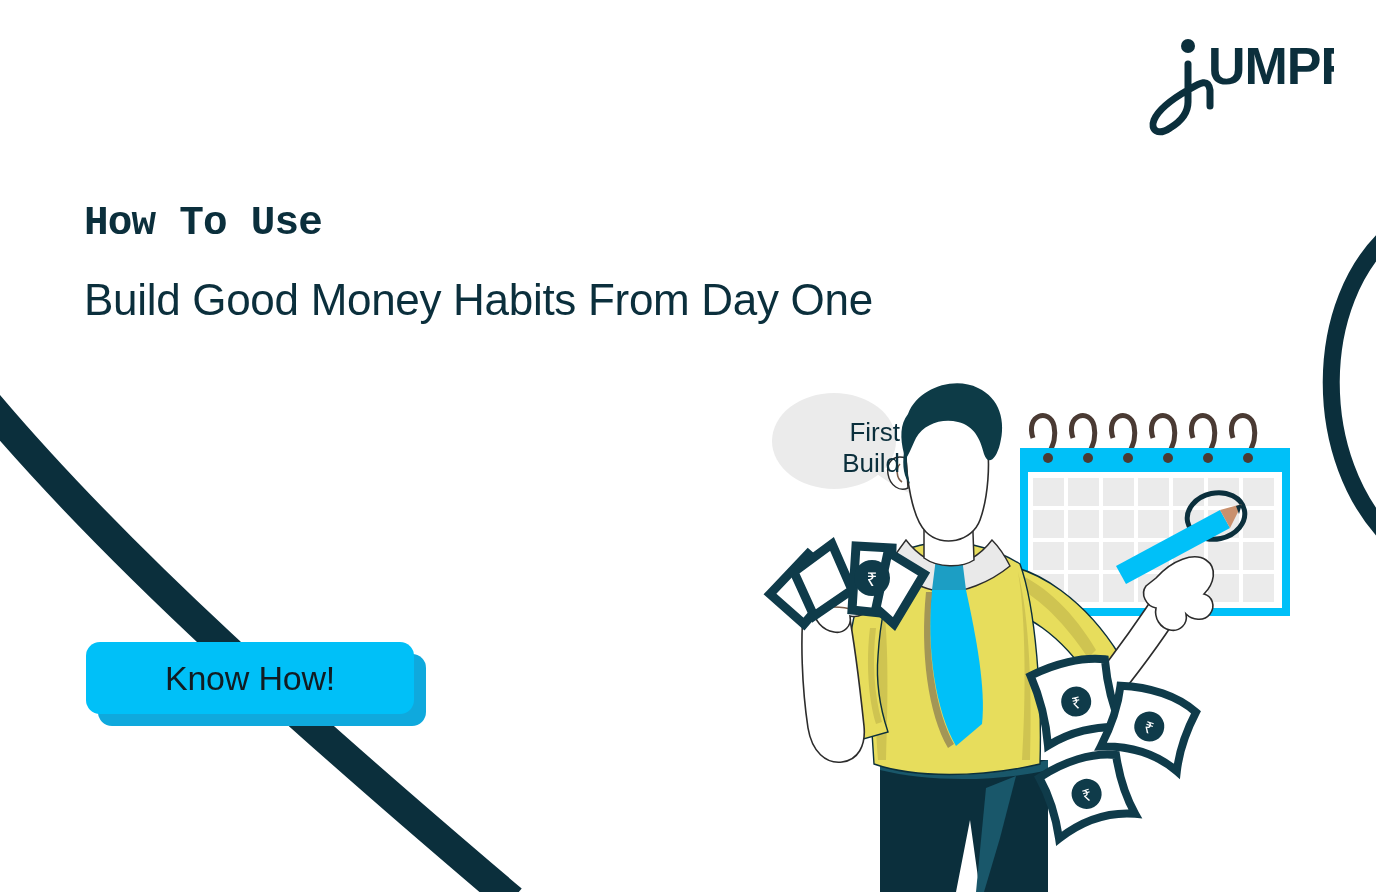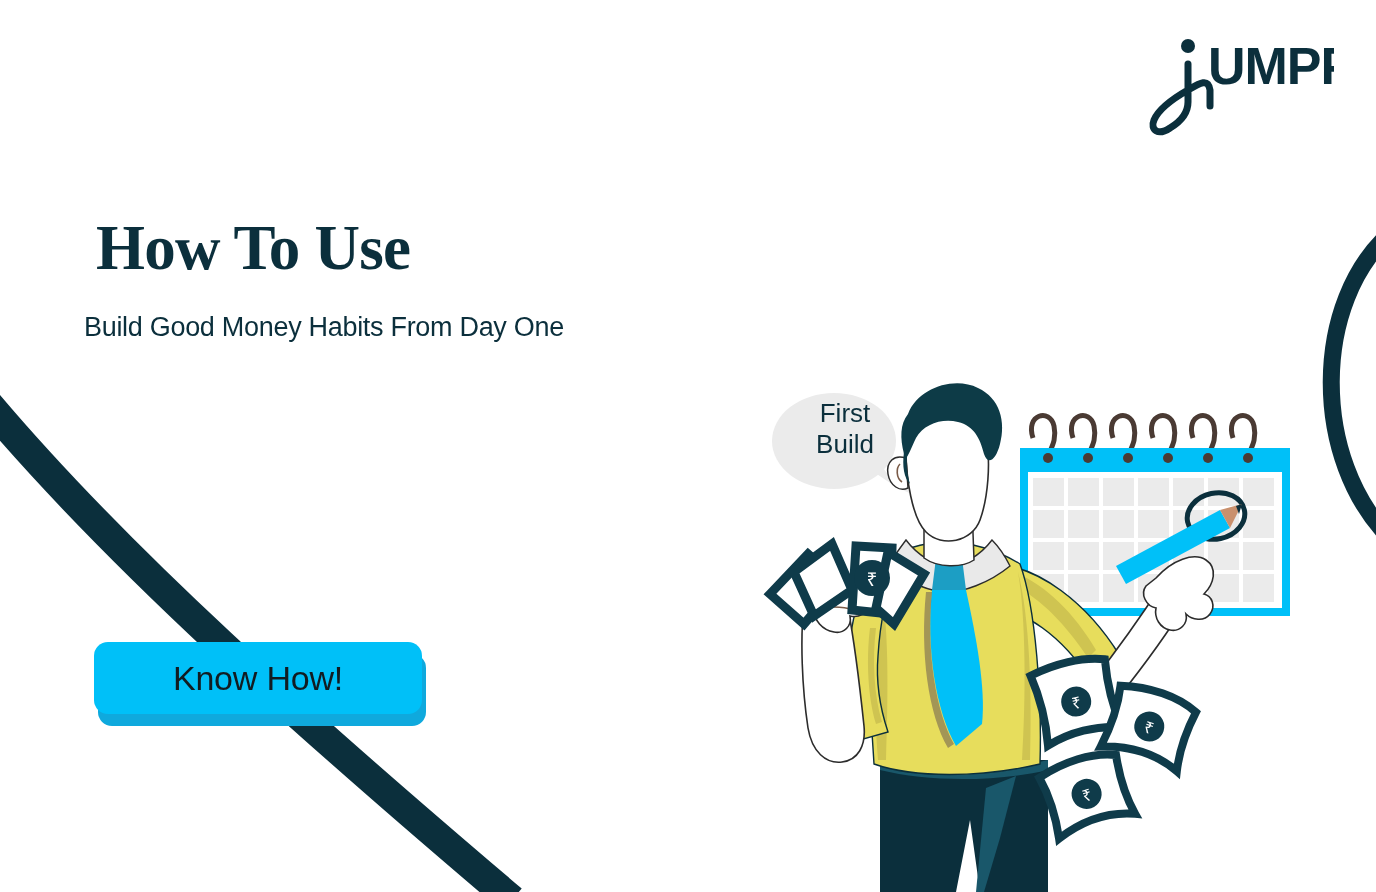--- a/index.html
+++ b/index.html
@@ -40,34 +40,34 @@
   }
 
   
   #copy {
     position: absolute;
     left: 84px;
     top: 200px;
     width: 700px;
   }
   #headline {
-    margin: 12px;
-    font-family: Liberation Serif, serif;
+    margin: 0;
+    font-family: Liberation Mono, monospace;
     font-weight: bold;
-    font-size: 63px;
+    font-size: 41px;
     line-height: 1.16;
     letter-spacing: -0.8px;
     color: #0b2f3c;
   }
   #headline .line { display: block; white-space: nowrap; }
   #subhead {
     margin: 26px 0 0 0;
     font-family: "Liberation Sans", sans-serif;
     font-weight: normal;
-    font-size: 27px;
+    font-size: 44px;
     line-height: 1.2;
     letter-spacing: -0.3px;
     color: #0b2f3c;
     white-space: nowrap;
   }
 
   
   #cta-wrap {
     position: absolute;
     left: 86px;
@@ -79,21 +79,21 @@
     position: absolute;
     left: 12px;
     top: 12px;
     width: 328px;
     height: 72px;
     background: #0fa9dd;
     border-radius: 14px;
   }
   #cta-button {
     position: absolute;
-    left: 8px;
+    left: 0;
     top: 0;
     width: 328px;
     height: 72px;
     background: #00c0f8;
     border: none;
     border-radius: 14px;
     color: #111c22;
     font-family: "Liberation Sans", sans-serif;
     font-size: 34px;
     letter-spacing: -0.2px;
@@ -110,27 +110,27 @@
     left: 748px;
     top: 368px;
     width: 580px;
     height: 524px;
   }
 
   
   #bubble-text {
     position: absolute;
     left: 790px;
-    top: 398px;
+    top: 417px;
     width: 110px;
     font-family: "Liberation Sans", sans-serif;
     font-size: 26px;
     line-height: 1.18;
     color: #0b2f3c;
-    text-align: center;
+    text-align: right;
   }
   #bubble-text span { display: block; }
 </style>
 </head>
 <body>
 
 <div id="banner">
 
   <svg class="deco-layer" viewBox="0 0 1376 892" width="1376" height="892" aria-hidden="true">
 

